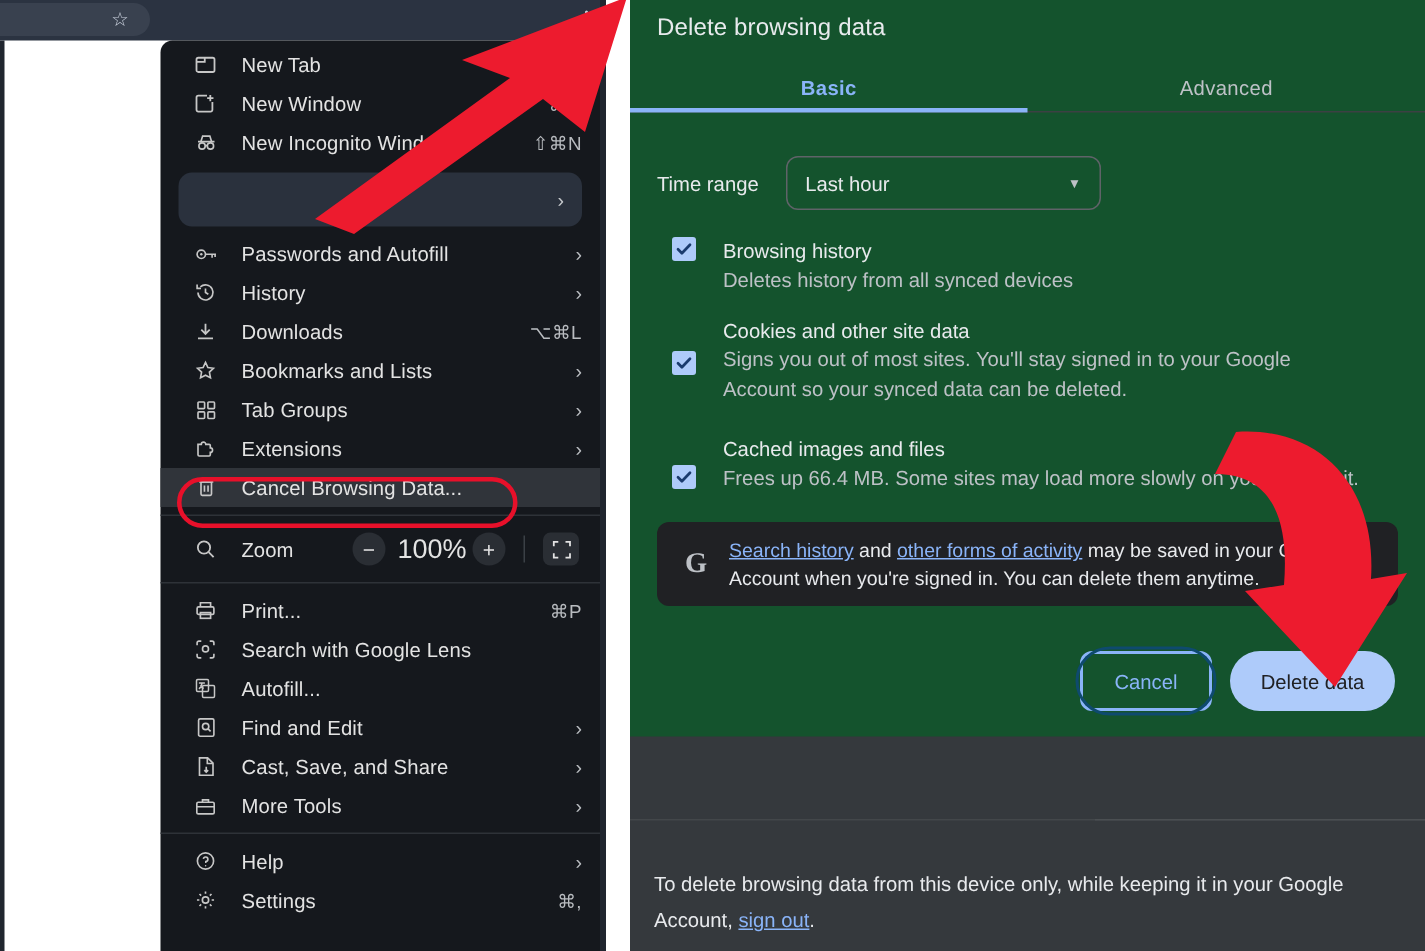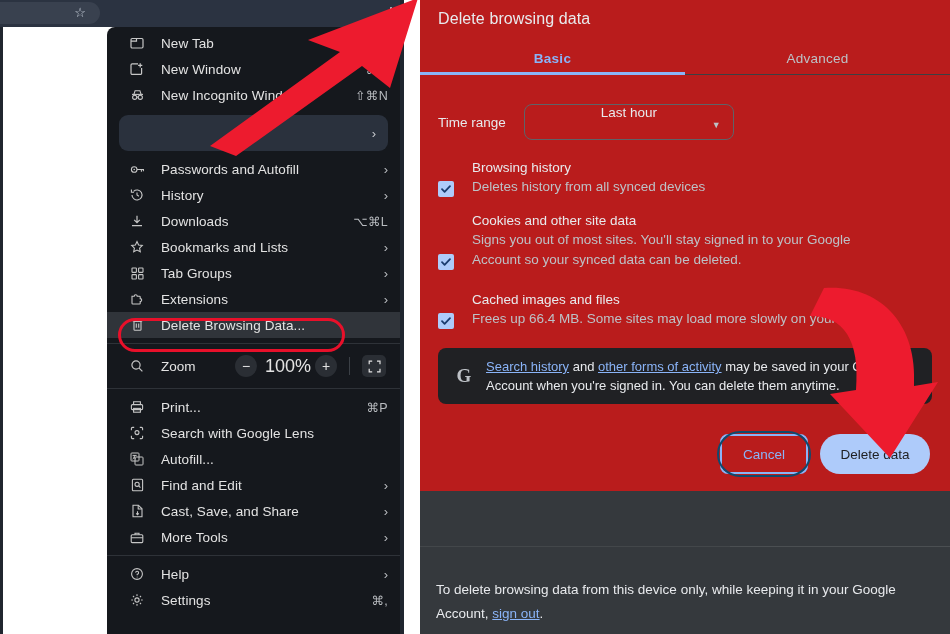--- a/index.html
+++ b/index.html
@@ -96,21 +96,21 @@
     border:3px solid #e8102a; border-radius:17px; pointer-events:none; z-index:6;
   }
 
   
   .dlg-bg {
     position:absolute; left:420px; top:0; width:530px; height:634px;
     background:#35393d;
   }
   .dlg {
     position:absolute; left:420px; top:0; width:530px; height:491px;
-    background:#b91c1c;
+    background:#14532d;
   }
   .dlg-title {
     position:absolute; left:18px; top:10px; font-size:16px; color:#e8eaed; letter-spacing:.1px;
   }
   .tabs {
     position:absolute; left:0; top:42px; width:530px; height:33px; display:flex;
     border-bottom:1px solid #3c4043;
   }
   .tab {
     flex:1; display:flex; align-items:center; justify-content:center;
@@ -120,26 +120,26 @@
   .tab.active::after {
     content:""; position:absolute; left:0; right:0; bottom:-1px; height:3px; background:#8ab4f8;
   }
 
   .timerange {
     position:absolute; left:18px; top:104px; display:flex; align-items:center; gap:18px;
   }
   .tr-label { font-size:13.5px; color:#e8eaed; }
   .tr-select {
     width:210px; height:36px; border:1px solid #5f6368; border-radius:8px;
-    display:flex; align-items:center; padding:0 12px;
-    font-size:13.5px; color:#e8eaed;flex-direction:column;
+    display:flex; align-items:center; padding:12px 12px;
+    font-size:13.5px; color:#e8eaed;
   }
   .tr-arrow { margin-left:auto; color:#bdc1c6; font-size:9px; }
 
-  .opt { position:absolute; left:18px; display:flex;align-items:flex-end; }
+  .opt { position:absolute; left:28px; display:flex; }
   .cbx {
     width:16px; height:16px; border-radius:2px; background:#aecbfa;
     flex:0 0 16px; position:relative;
   }
   .cbx svg { position:absolute; left:2px; top:2px; }
   .opt-txt { margin-left:18px; }
   .opt-title { font-size:13.5px; color:#e8eaed; line-height:19px; }
   .opt-desc { font-size:13.5px; color:#bdc1c6; line-height:20px; }
 
   .infobox {
@@ -317,21 +317,21 @@
       </div>
 
       <div class="mi hl">
         <span class="ico">
           <svg width="13" height="14" viewBox="0 0 13 14" fill="none" stroke="currentColor" stroke-width="1.1">
             <path d="M1.8 3.2h9.4M4.6 3.2V1.8h3.8v1.4"></path>
             <rect x="3" y="3.2" width="7" height="9" rx=".8"></rect>
               <path d="M5.3 5.6v4.2M7.7 5.6v4.2"></path>
           </svg>
         </span>
-        <span class="lbl">Delete Browsing Data...</span>
+        <span class="lbl">Cancel Browsing Data...</span>
       </div>
 
       <div class="sep"></div>
 
       <div class="zoom-row">
         <span class="ico">
           <svg width="14" height="14" viewBox="0 0 14 14" fill="none" stroke="currentColor" stroke-width="1.2">
             <circle cx="6" cy="6" r="4.1"></circle>
               <path d="M9.1 9.1 12.4 12.4"></path>
           </svg>

